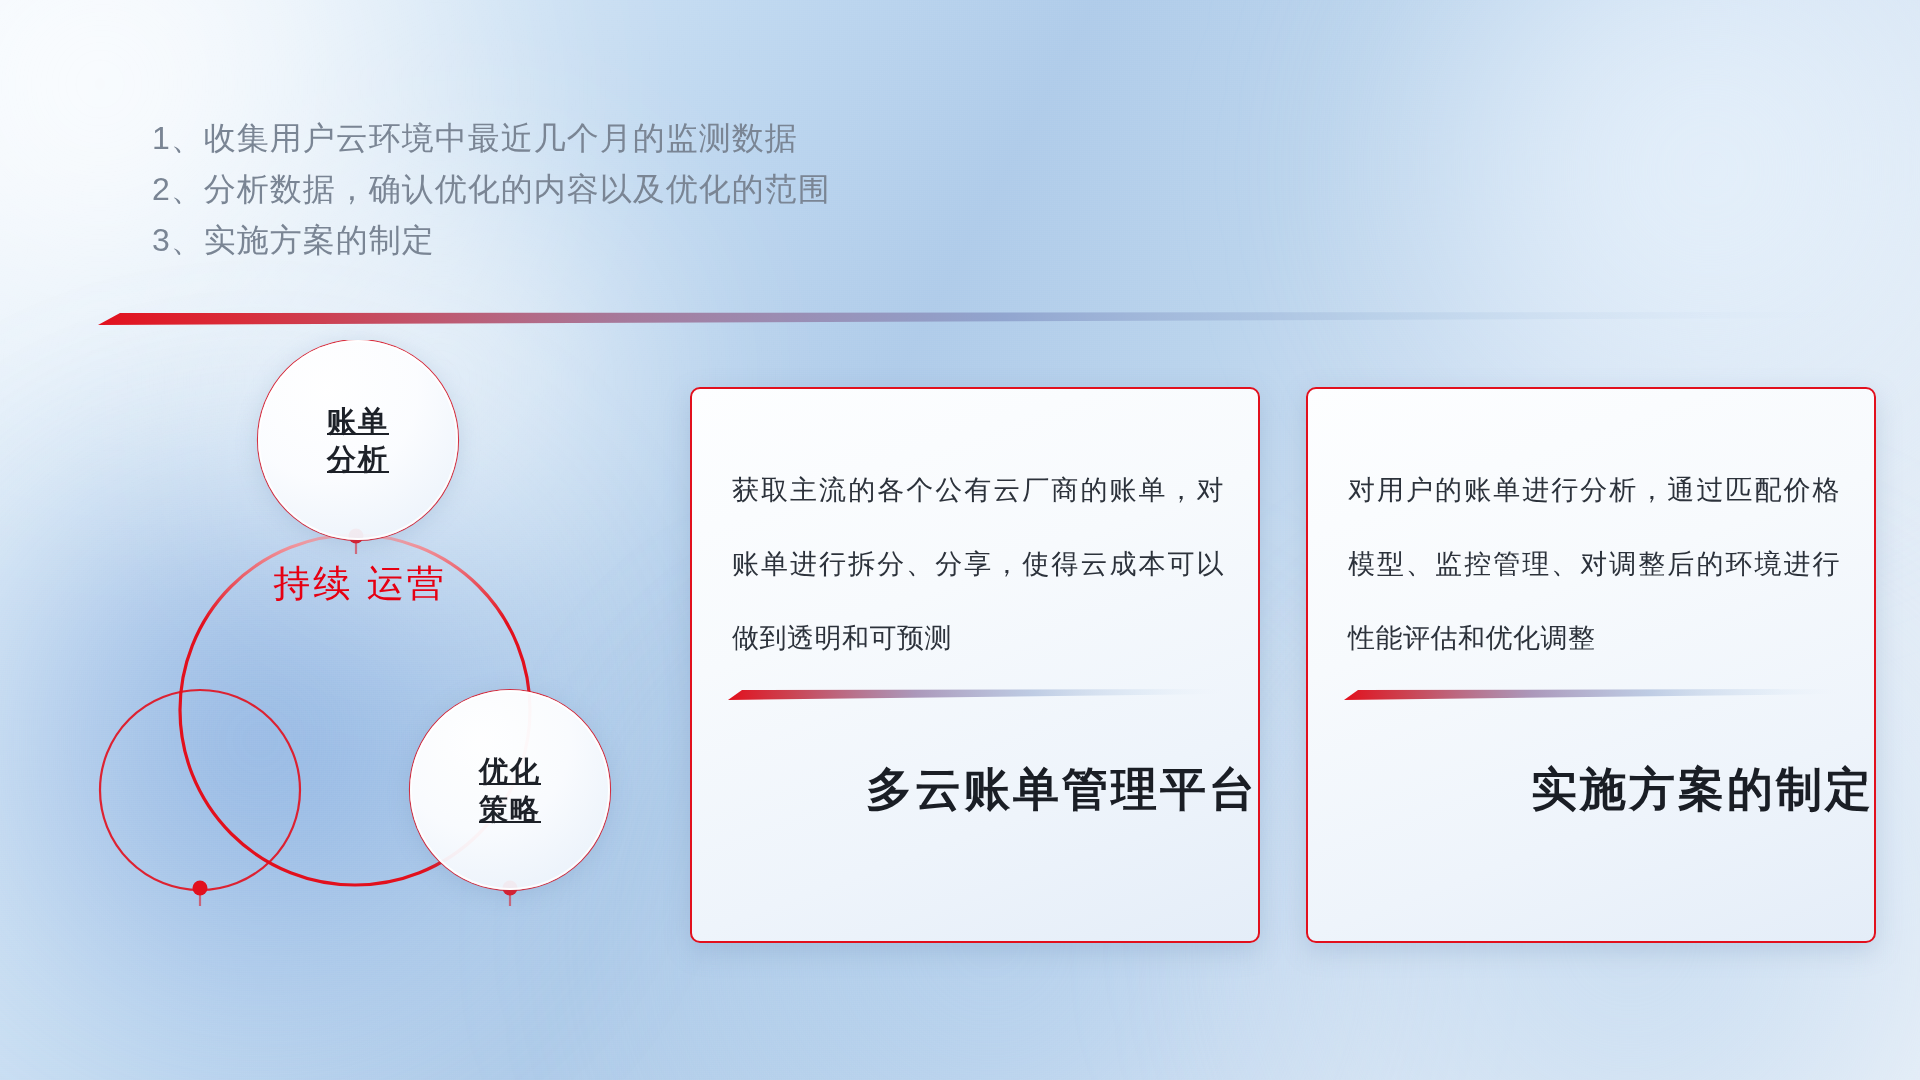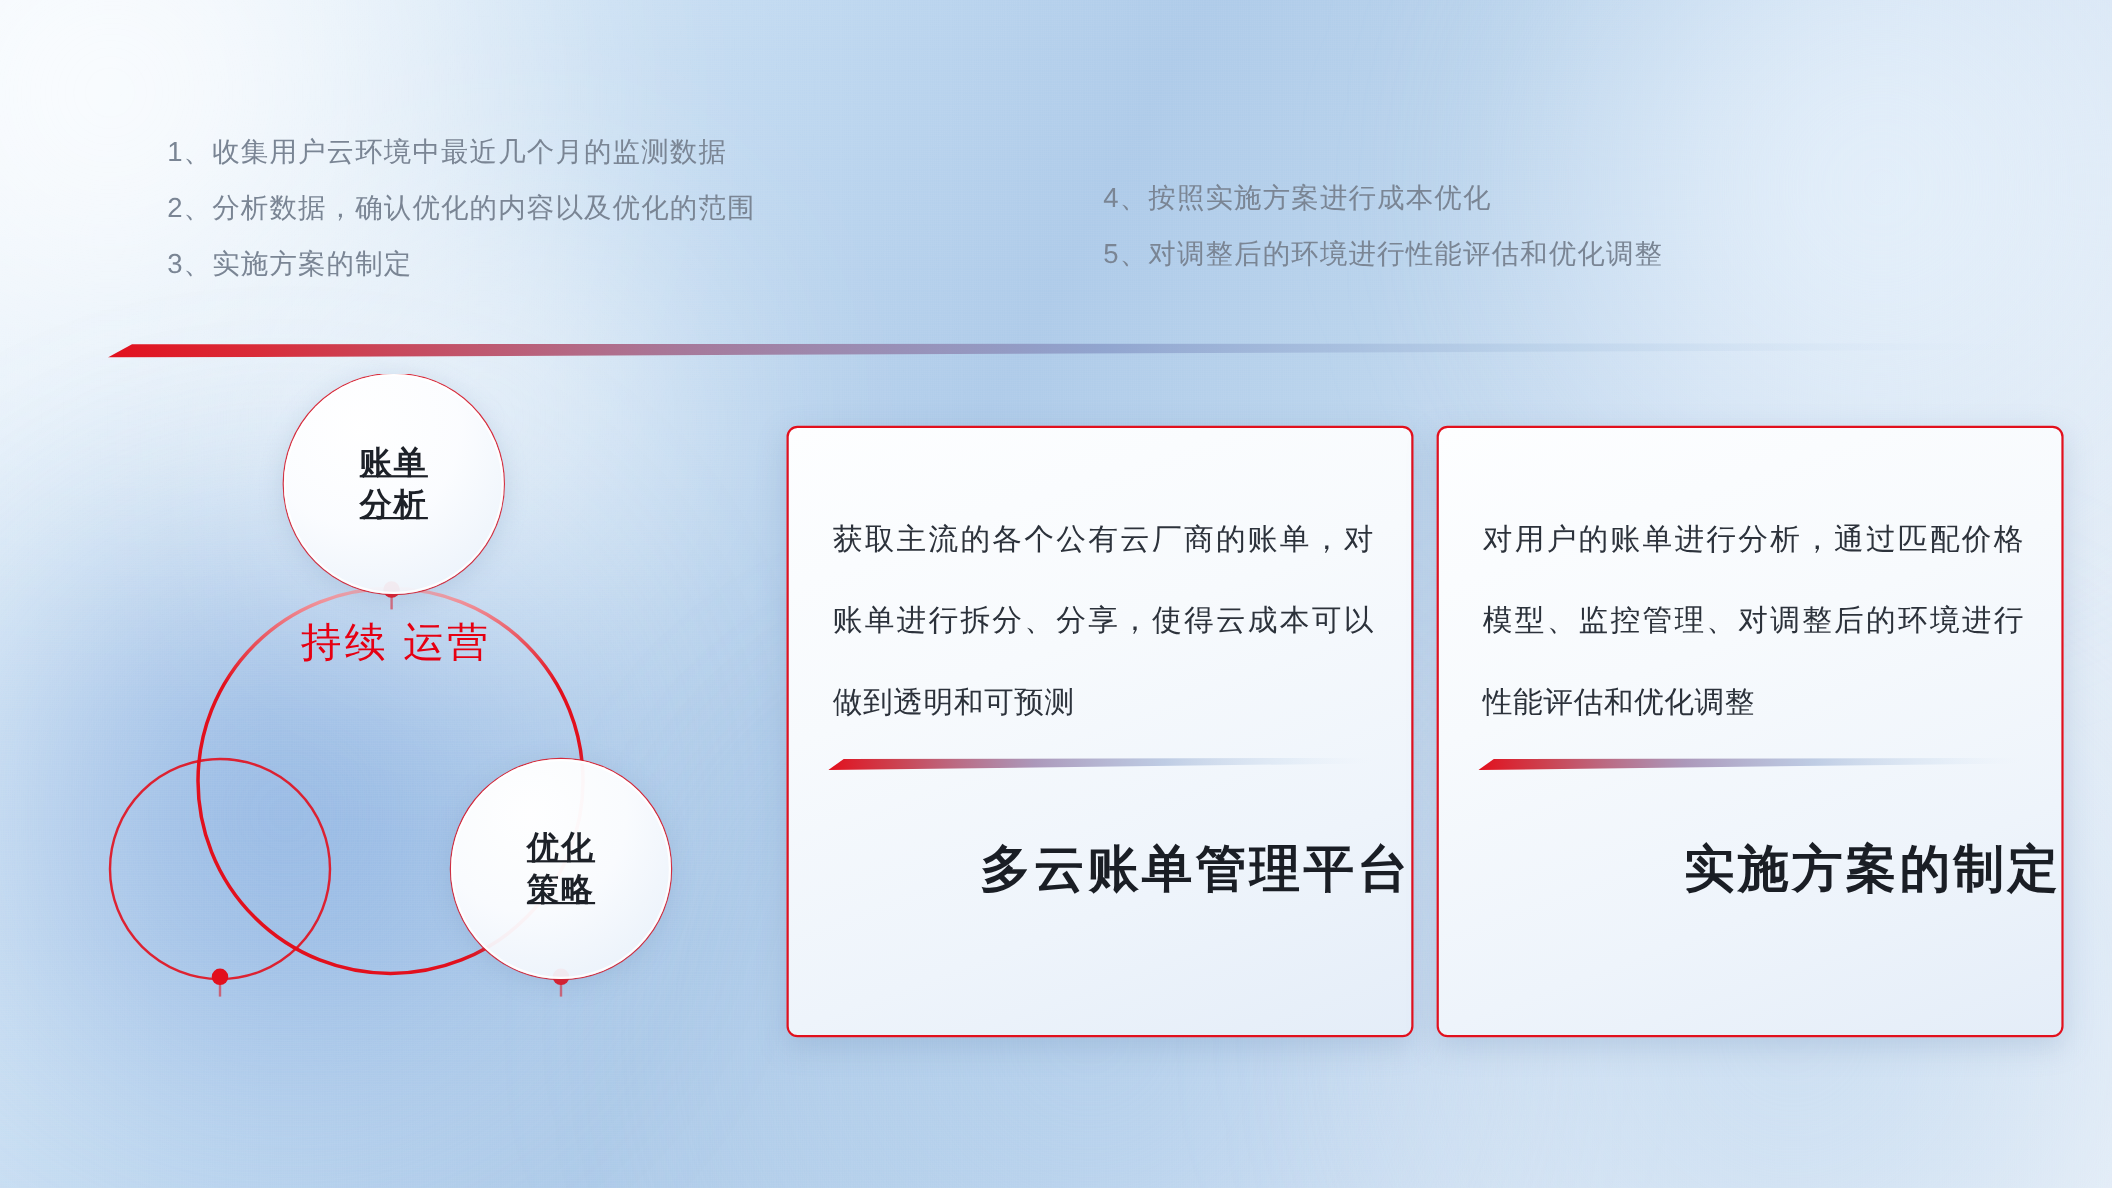--- a/index.html
+++ b/index.html
@@ -76,21 +76,21 @@
     background-image:
       repeating-linear-gradient(0deg, rgba(255,255,255,0.16) 0 1px, rgba(0,0,0,0) 1px 2px),
       repeating-linear-gradient(90deg, rgba(255,255,255,0.10) 0 1px, rgba(0,0,0,0) 1px 2px);
     pointer-events: none;
   }
 
   
   .list {
     position: absolute;
     color: #7a8594;
-    font-size: 25px;
+    font-size: 32px;
     line-height: 51px;
     letter-spacing: 1px;
     white-space: nowrap;
   }
   .list-left  { left: 152px; top: 113px; }
   .list-right { left: 1003px; top: 155px; }
   .list-item { display: block; }
 
   
   .top-divider {
@@ -148,21 +148,21 @@
   
   .card {
     position: absolute;
     border: 2px solid #e2101d;
     border-radius: 10px;
     background:
       linear-gradient(160deg, #fdfeff 0%, #f7fafd 38%, #eef4fb 72%, #e4edf8 100%);
     box-shadow: 0 8px 26px rgba(110,140,180,0.26);
     overflow: hidden;
   }
-  .card-1 { left: 690px;  top: 387px; width: 566px; height: 552px; margin-left: 25px; }
+  .card-1 { left: 690px;  top: 387px; width: 566px; height: 552px; }
   .card-2 { left: 1306px; top: 387px; width: 566px; height: 552px; }
 
   .card-body {
     position: absolute;
     left: 40px;
     right: 34px;
     top: 64px;
     color: #2c323b;
     font-size: 27px;
     line-height: 74px;
@@ -200,24 +200,20 @@
   <div class="bg-blob blob-e"></div>
   <div class="bg-blob blob-f"></div>
   <div class="bg-noise"></div>
 
   <div class="list list-left">
     <span class="list-item">1、收集用户云环境中最近几个月的监测数据</span>
     <span class="list-item">2、分析数据，确认优化的内容以及优化的范围</span>
     <span class="list-item">3、实施方案的制定</span>
   </div>
 
-  <div class="list list-right">
-    <span class="list-item">4、按照实施方案进行成本优化</span>
-    <span class="list-item">5、对调整后的环境进行性能评估和优化调整</span>
-  </div>
 
   <svg class="top-divider" viewBox="0 0 1740 13" preserveAspectRatio="none">
     <defs>
       <linearGradient id="topDivGrad" x1="0" y1="0" x2="1" y2="0">
         <stop offset="0%" stop-color="#e2101d" stop-opacity="1"></stop>
         <stop offset="8%" stop-color="#d8222f" stop-opacity="0.95"></stop>
         <stop offset="30%" stop-color="#9d5f84" stop-opacity="0.8"></stop>
         <stop offset="52%" stop-color="#7f8fc0" stop-opacity="0.65"></stop>
         <stop offset="74%" stop-color="#a9c3e0" stop-opacity="0.4"></stop>
         <stop offset="100%" stop-color="#cfe0f2" stop-opacity="0"></stop>

